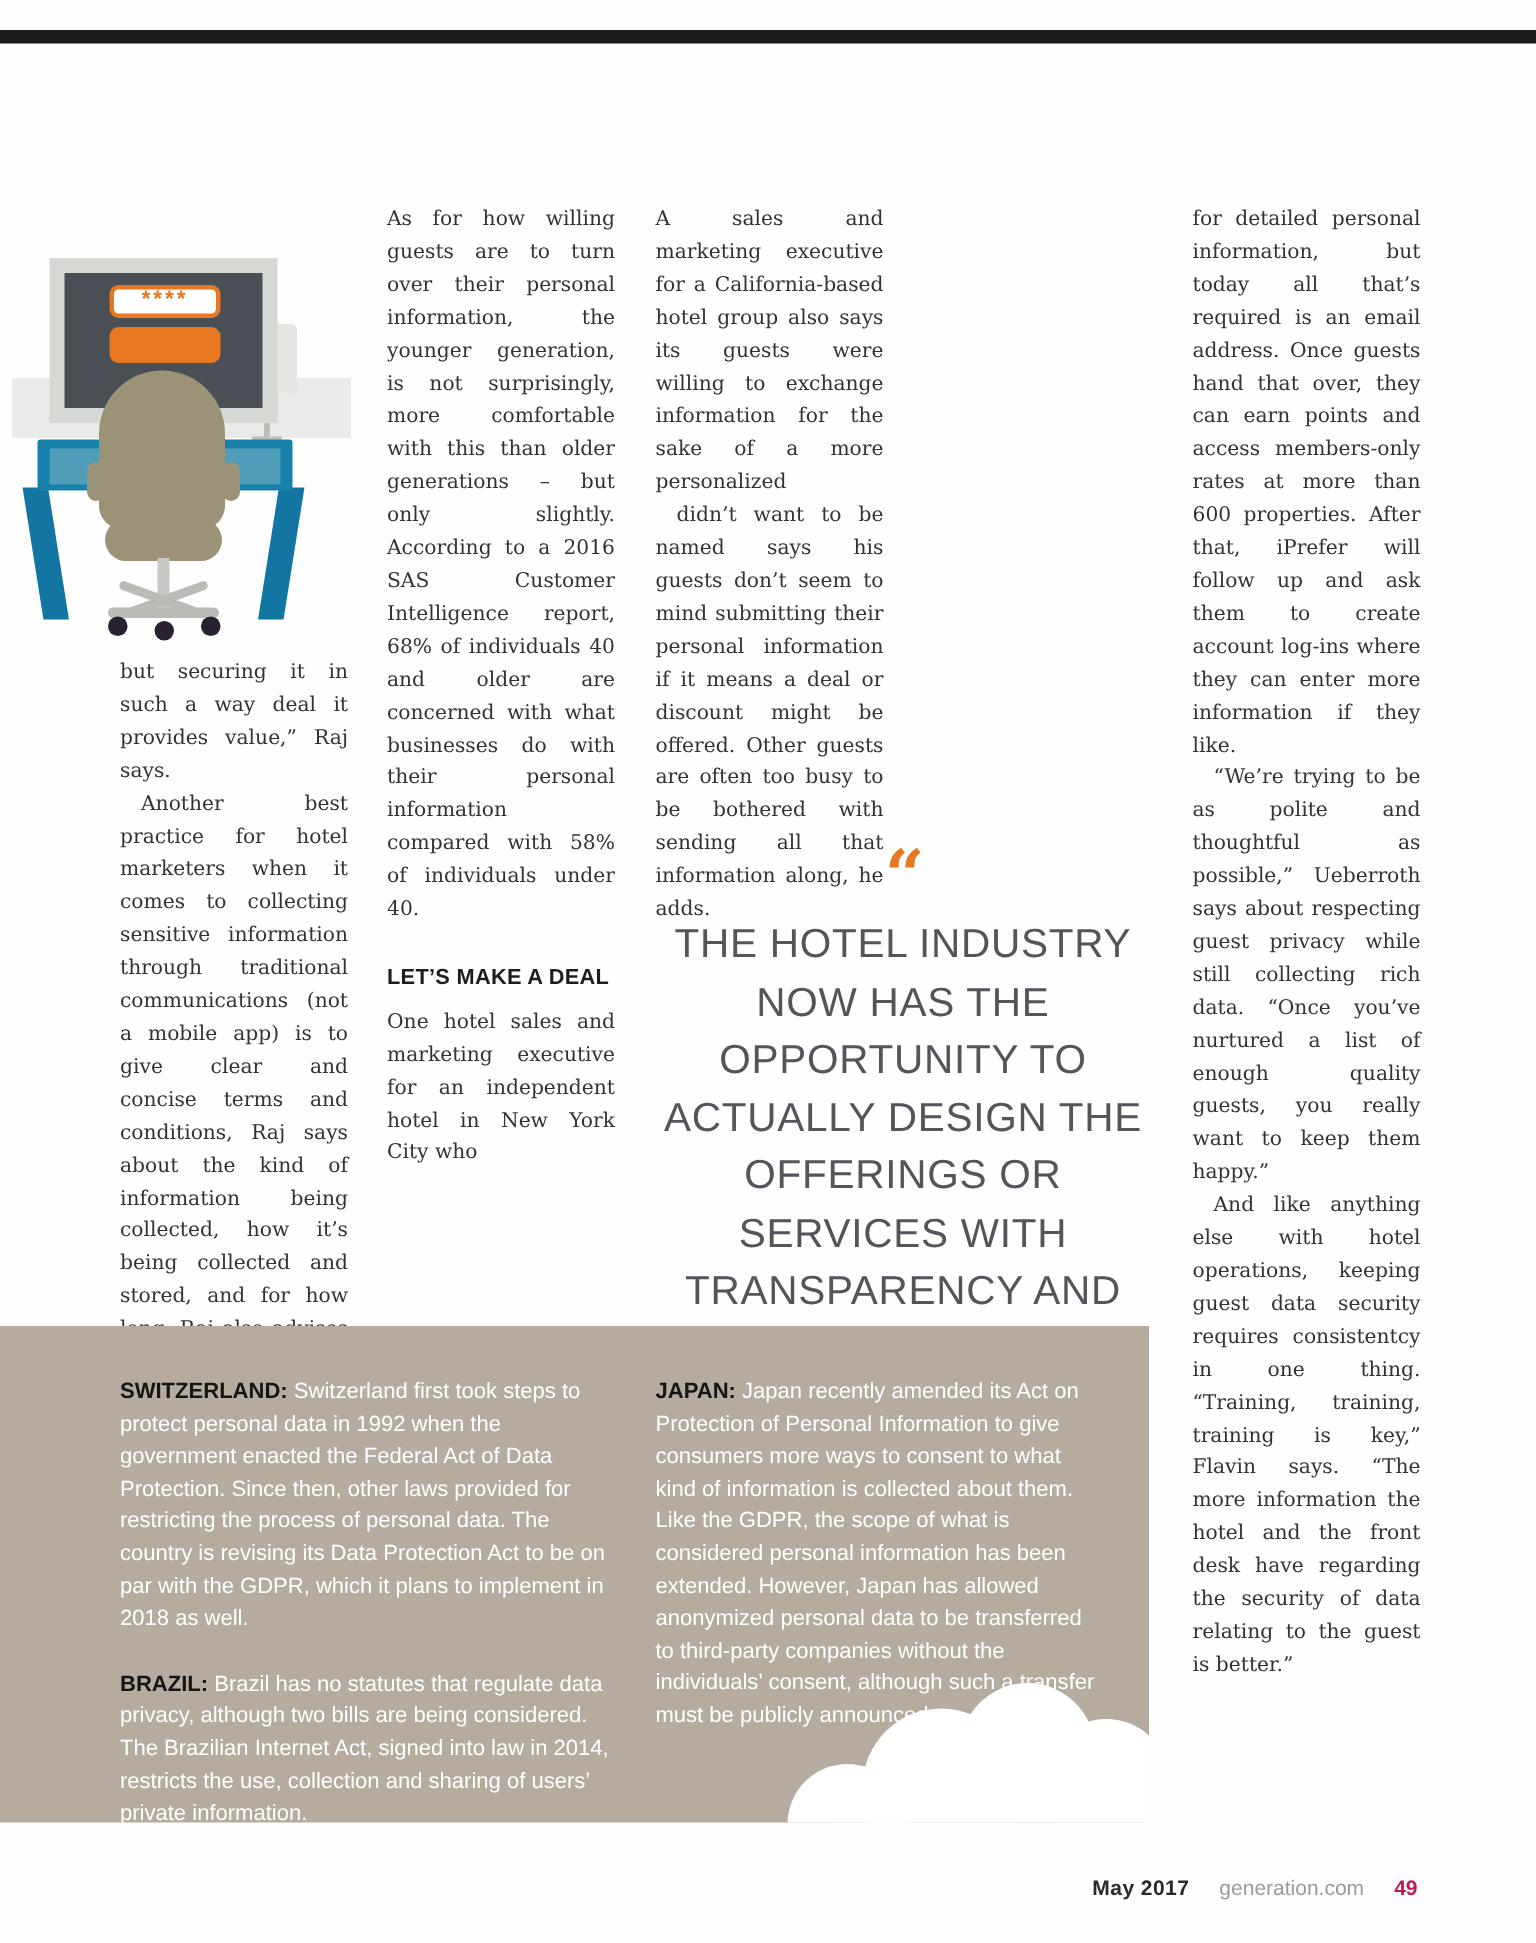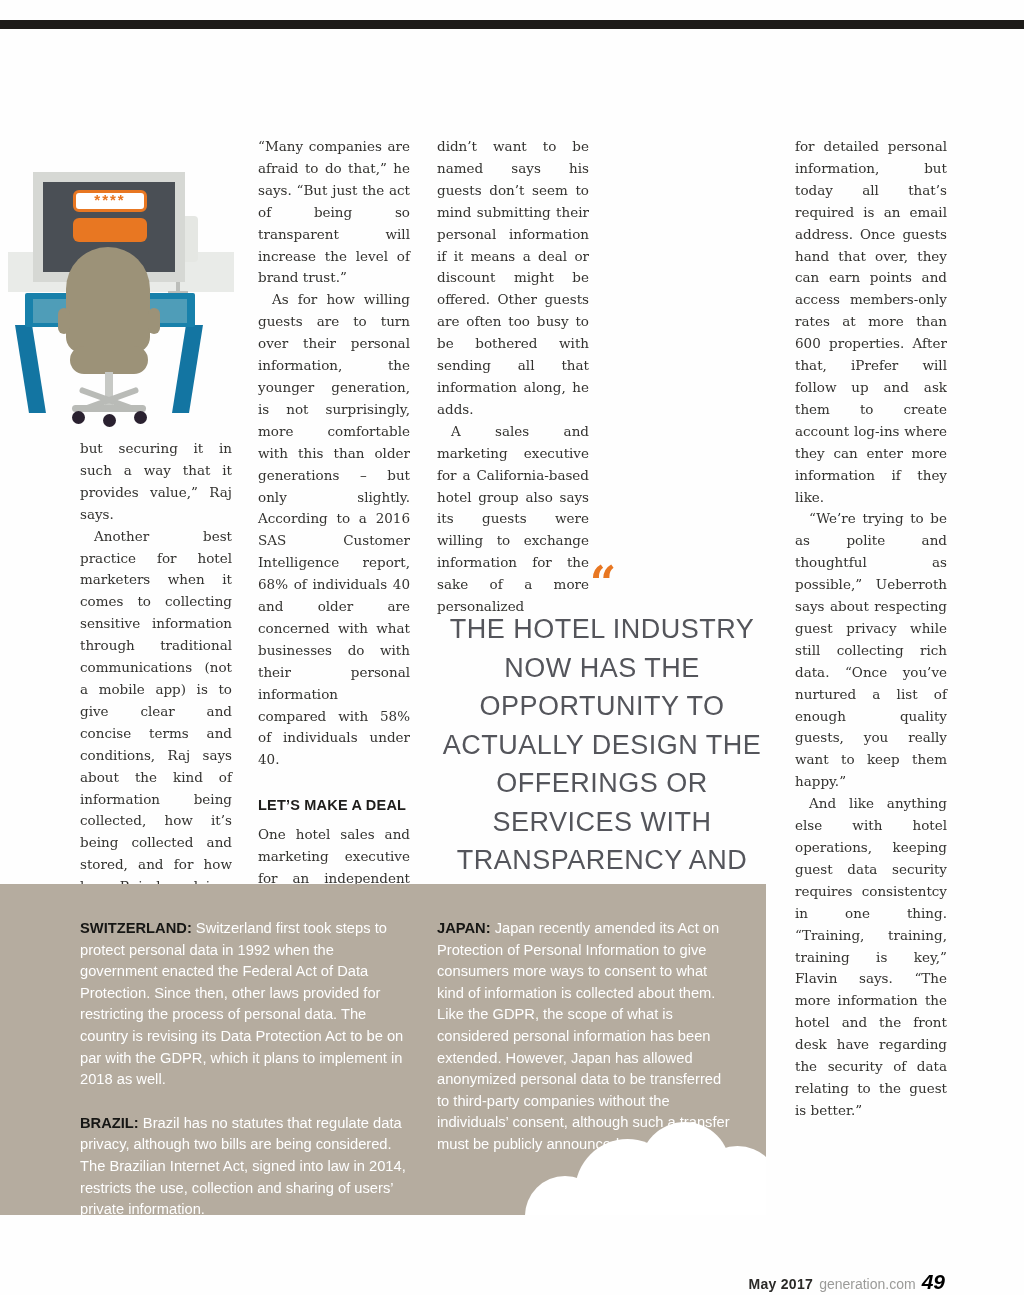--- a/index.html
+++ b/index.html
@@ -69,24 +69,24 @@
   .chair-seat { left:62px; top:196px; width:78px; height:28px; background:#9c9278; border-radius:14px; }
   .chair-pole { left:97px; top:222px; width:8px; height:36px; background:#c7c9c5; }
   .base-bar { left:64px; top:255px; width:74px; height:7px; background:#b9bbb7; border-radius:4px; }
   .base-diag-l { left:70px; top:246px; width:56px; height:6px; background:#b9bbb7; border-radius:3px; transform:rotate(20deg); }
   .base-diag-r { left:76px; top:246px; width:56px; height:6px; background:#b9bbb7; border-radius:3px; transform:rotate(-20deg); }
   .wheel { width:13px; height:13px; background:#2a2130; border-radius:50%; top:261px; }
   .wheel.w1 { left:64px; } .wheel.w2 { left:95px; top:264px; } .wheel.w3 { left:126px; }
 
   
   #footer { position:absolute; right:79px; top:1250px; font-family:"Liberation Sans", sans-serif;
-    display:flex; align-items:baseline; gap:6px;margin-top:20px; }
+    display:flex; align-items:baseline; gap:20px; }
   .footer-date { font-weight:bold; font-size:14px; color:#2b2a28; letter-spacing:.3px; }
   .footer-site { font-size:14px; color:#9b9b99; }
-  .footer-page { font-weight:bold; font-size:21px; color:#000000;font-style:italic; }
+  .footer-page { font-weight:bold; font-size:14px; color:#be185d; }
 </style>
 </head>
 <body>
 
 <div id="page">
 
   <div class="topbar"></div>
 
   <div id="illustration">
     <div class="bg-band"></div>
@@ -109,40 +109,39 @@
     <div class="base-bar"></div>
     <div class="base-diag-l"></div>
     <div class="base-diag-r"></div>
     <div class="wheel w1"></div>
     <div class="wheel w2"></div>
     <div class="wheel w3"></div>
   </div>
 
   <div id="col-left" class="col">
     <div class="plist">
-        <p>but securing it in such a way that it provides value,” Raj says.</p>
+        <p>but securing it in such a way deal it provides value,” Raj says.</p>
         <p>Another best practice for hotel marketers when it comes to collecting sensitive information through traditional communications (not a mobile app) is to give clear and concise terms and conditions, Raj says about the kind of information being collected, how it’s being collected and stored, and for how long. Raj also advises hotels to be proactive and send out quarterly updates about</p>
       </div>
   </div>
 
   <div id="col-2" class="col">
     <div class="plist">
-        <p>“Many companies are afraid to do that,” he says. “But just the act of being so transparent will increase the level of brand trust.”</p>
         <p>As for how willing guests are to turn over their personal information, the younger generation, is not surprisingly, more comfortable with this than older generations – but only slightly. According to a 2016 SAS Customer Intelligence report, 68% of individuals 40 and older are concerned with what businesses do with their personal information compared with 58% of individuals under 40.</p>
       </div>
     <h3 class="section-heading">LET’S MAKE A DEAL</h3>
     <div class="plist">
         <p>One hotel sales and marketing executive for an independent hotel in New York City who</p>
       </div>
   </div>
 
   <div id="col-3" class="col">
     <div class="plist">
+        <p>A sales and marketing executive for a California-based hotel group also says its guests were willing to exchange information for the sake of a more personalized</p>
         <p>didn’t want to be named says his guests don’t seem to mind submitting their personal information if it means a deal or discount might be offered. Other guests are often too busy to be bothered with sending all that information along, he adds.</p>
-        <p>A sales and marketing executive for a California-based hotel group also says its guests were willing to exchange information for the sake of a more personalized</p>
       </div>
   </div>
 
   <div id="col-4" class="col">
     <div class="plist">
       </div>
   </div>
 
   <div id="col-5" class="col">
     <div class="plist">

